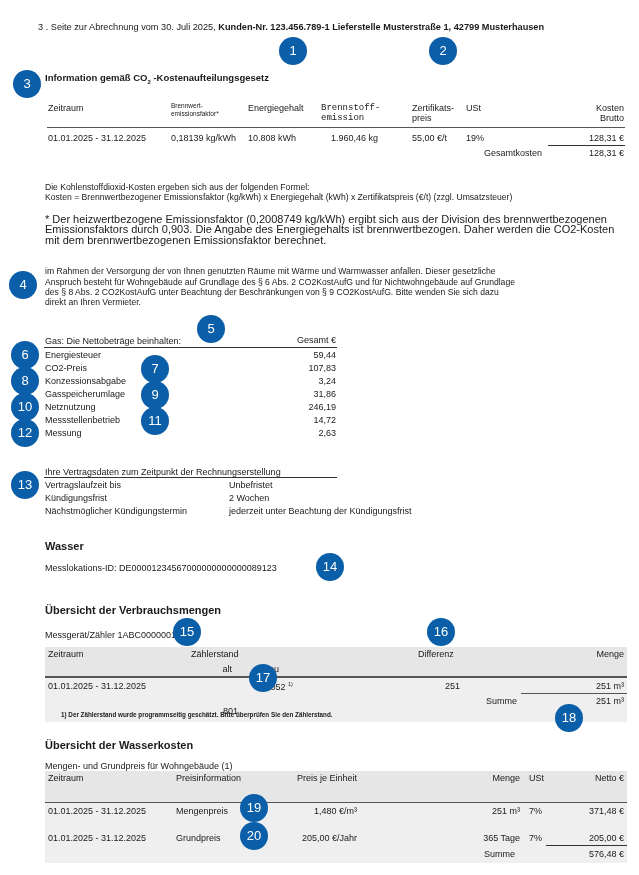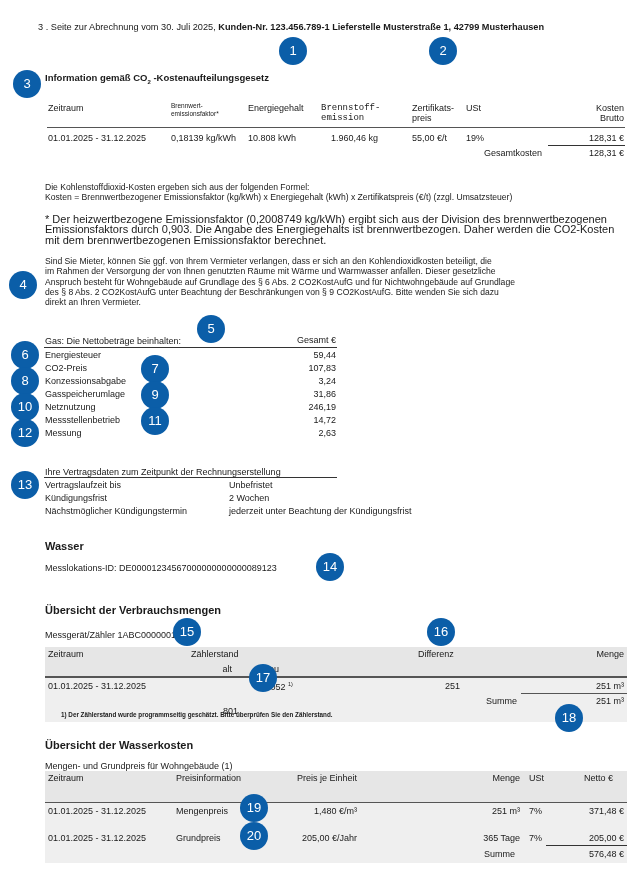--- a/index.html
+++ b/index.html
@@ -50,21 +50,21 @@
 <div class="hr" style="left:548px;width:77px;top:145px;"></div>
 <div class="abs" style="left:484px;top:148px;">Gesamtkosten</div>
 <div class="abs r" style="right:15px;top:148px;">128,31 €</div>
 
 <div class="abs" style="left:45px;top:182px;font-size:8.6px;line-height:10px;">
   <span>Die Kohlenstoffdioxid-Kosten ergeben sich aus der folgenden Formel:</span><br>
   <span>Kosten = Brennwertbezogener Emissionsfaktor (kg/kWh) x Energiegehalt (kWh) x Zertifikatspreis (€/t) (zzgl. Umsatzsteuer)</span>
 </div>
 <div class="para" style="left:45px;top:214px;width:585px;">* Der heizwertbezogene Emissionsfaktor (0,2008749 kg/kWh) ergibt sich aus der Division des brennwertbezogenen Emissionsfaktors durch 0,903. Die Angabe des Energiegehalts ist brennwertbezogen. Daher werden die CO2-Kosten mit dem brennwertbezogenen Emissionsfaktor berechnet.</div>
 <div class="abs" style="left:45px;top:256px;font-size:8.6px;line-height:10.3px;">
-  <span>Sind Sie Mieter, können Sie ggf. von Ihrem Vermieter verlangen, dass er sich an den Kohlendioxidkosten beteiligt, die</span><br>
+  <br>
   <span>im Rahmen der Versorgung der von Ihnen genutzten Räume mit Wärme und Warmwasser anfallen. Dieser gesetzliche</span><br>
   <span>Anspruch besteht für Wohngebäude auf Grundlage des § 6 Abs. 2 CO2KostAufG und für Nichtwohngebäude auf Grundlage</span><br>
   <span>des § 8 Abs. 2 CO2KostAufG unter Beachtung der Beschränkungen von § 9 CO2KostAufG. Bitte wenden Sie sich dazu</span><br>
   <span>direkt an Ihren Vermieter.</span>
 </div>
 
 <div class="abs" style="left:45px;top:336px;">Gas: Die Nettobeträge beinhalten:</div>
 <div class="abs r" style="left:280px;width:56px;top:335px;">Gesamt €</div>
 <div class="hr" style="left:44px;width:293px;top:347px;"></div>
 <div id="gas-list">
@@ -119,21 +119,21 @@
 
 <div class="abs h2" style="left:45px;top:739px;">Übersicht der Wasserkosten</div>
 <div class="abs" style="left:45px;top:761px;">Mengen- und Grundpreis für Wohngebäude (1)</div>
 <div class="gray" style="left:45px;top:771px;width:582px;height:31px;"></div>
 <div class="gray2" style="left:45px;top:802px;width:582px;height:61px;"></div>
 <div class="abs" style="left:48px;top:773px;">Zeitraum</div>
 <div class="abs" style="left:176px;top:773px;">Preisinformation</div>
 <div class="abs r" style="left:250px;width:107px;top:773px;">Preis je Einheit</div>
 <div class="abs r" style="left:470px;width:50px;top:773px;">Menge</div>
 <div class="abs" style="left:529px;top:773px;">USt</div>
-<div class="abs r" style="right:26px;top:773px;text-align:right;">Netto €</div>
+<div class="abs r" style="right:15px;top:773px;text-align:right;">Netto €</div>
 <div class="hr" style="left:45px;width:582px;top:802px;background:#555;"></div>
 
 <div class="abs" style="left:48px;top:806px;">01.01.2025 - 31.12.2025</div>
 <div class="abs" style="left:176px;top:806px;">Mengenpreis</div>
 <div class="abs r" style="left:250px;width:107px;top:806px;text-align:right;">1,480 €/m³</div>
 <div class="abs r" style="left:440px;width:80px;top:806px;">251 m³</div>
 <div class="abs" style="left:529px;top:806px;">7%</div>
 <div class="abs r" style="right:15px;top:806px;">371,48 €</div>
 
 <div class="abs" style="left:48px;top:833px;">01.01.2025 - 31.12.2025</div>

